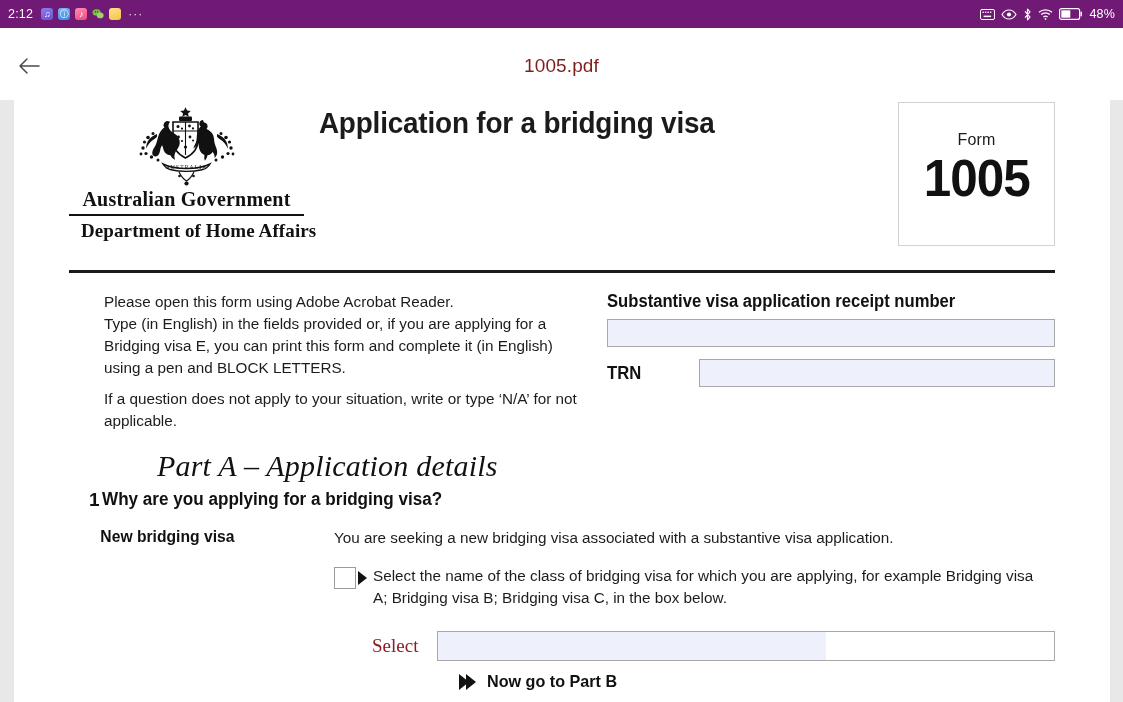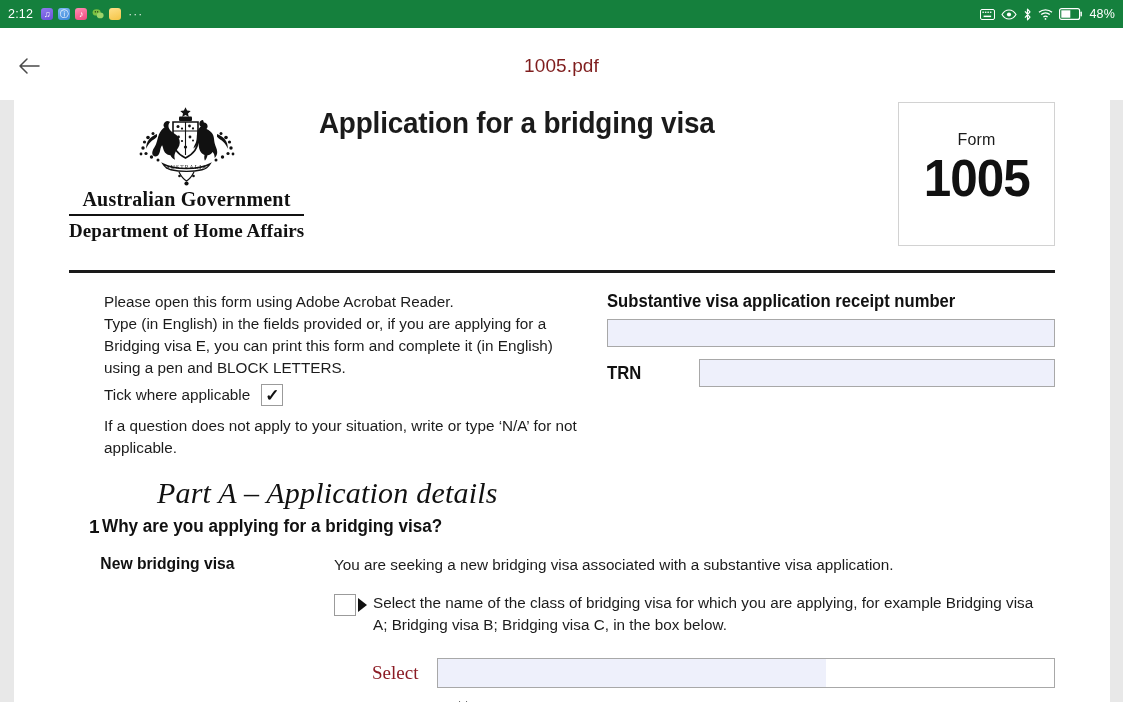--- a/index.html
+++ b/index.html
@@ -4,21 +4,21 @@
 <style>
   * { margin:0; padding:0; box-sizing:border-box; }
   html,body { width:1123px; height:702px; overflow:hidden; }
   body {
     font-family:"Liberation Sans", sans-serif;
     background:#ffffff;
   }
 
   
   .statusbar{
-    height:24px; width:100%; background:#15803d; color:#fff;
+    height:24px; width:100%; background:#701a75; color:#fff;
     display:flex; align-items:center; justify-content:space-between;
     padding:14px 8px; font-size:12px;
   }
   .sb-left{ display:flex; align-items:center; gap:5px; }
   .sb-time{ font-size:12.5px; letter-spacing:.2px; margin-right:3px;}
   .appicon{ width:12px; height:12px; border-radius:3px; display:inline-block;
             position:relative; flex:none; }
   .appicon.music1{ background:linear-gradient(160deg,#8e7bf0,#6a50d8); }
   .appicon.blue1{ background:linear-gradient(160deg,#7fb8f5,#3a86d8); }
   .appicon.music2{ background:linear-gradient(160deg,#ff8fb4,#f0487d); }
@@ -66,20 +66,21 @@
   .gov-line{
     font-family:"Liberation Serif", serif; font-weight:bold;
     font-size:20px; color:#111; text-align:center; letter-spacing:.2px;
     margin-top:-2px; white-space:nowrap;
   }
   .gov-rule{ height:2px; background:#111; margin:3px 0 4px 0; }
   .dept-line{
     font-family:"Liberation Serif", serif; font-weight:bold;
     font-size:19px; color:#111; text-align:center; letter-spacing:.1px;
     white-space:nowrap;
+    margin-left:12px;
   }
   .title-block{
     flex:1; display:flex; align-items:center; justify-content:flex-start;
     padding-top:6px; padding-right:20px;
   }
   .form-title{
     font-size:30px; font-weight:bold; color:#1b1b1b;
     transform:scaleX(.93); transform-origin:center;
     letter-spacing:-.2px; white-space:nowrap;
   }
@@ -339,26 +340,20 @@
         <div class="form-number">1005</div>
       </div>
     </div>
 
     <div class="thick-rule"></div>
 
     <div class="intro">
       <div class="intro-left">
         <div class="intro-p">Please open this form using Adobe Acrobat Reader.</div>
         <div class="intro-p">Type (in English) in the fields provided or, if you are applying for a Bridging visa E, you can print this form and complete it (in English) using a pen and BLOCK LETTERS.</div>
-        <div class="tick-row">
-          <span class="intro-p">Tick where applicable</span>
-          <span class="chk">
-            <span class="mark">✓</span>
-          </span>
-        </div>
         <div class="intro-p intro-na">If a question does not apply to your situation, write or type ‘N/A’ for not applicable.</div>
       </div>
 
       <div class="intro-right">
         <div class="rfield-label">Substantive visa application receipt number</div>
         <div class="rinput"></div>
         <div class="rrow">
           <div class="rfield-label">TRN</div>
           <div class="rinput"></div>
         </div>

